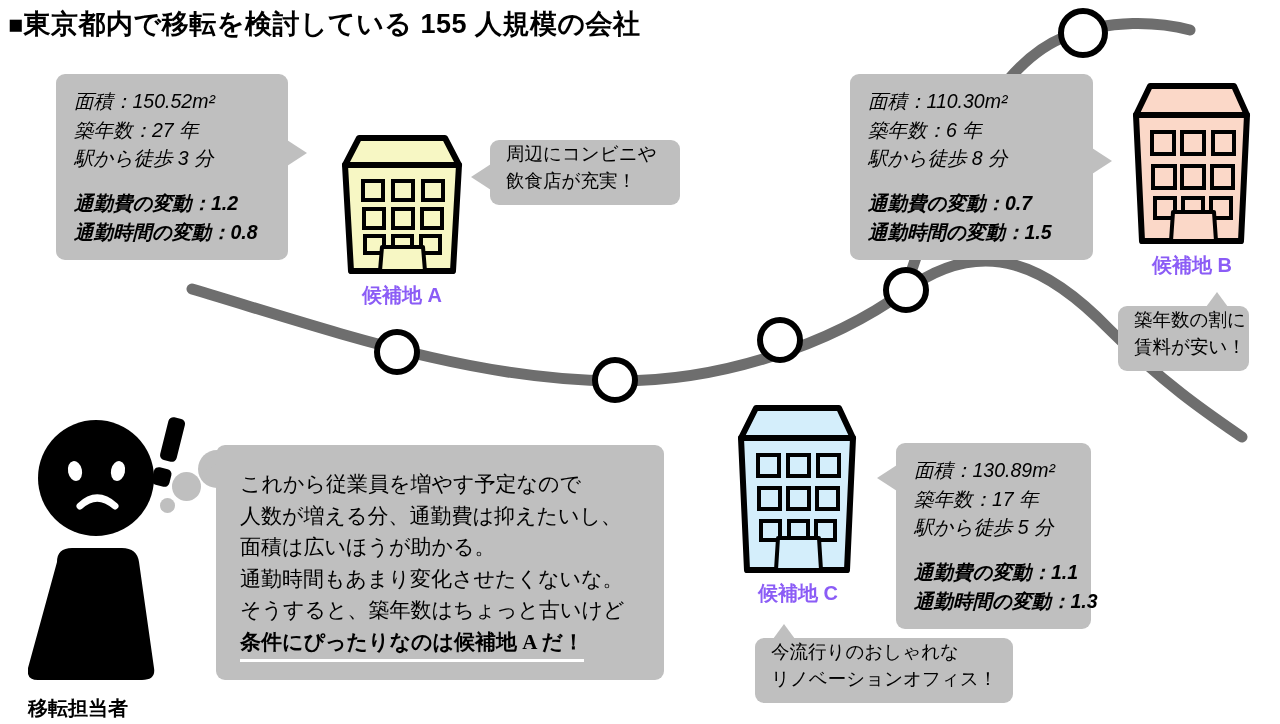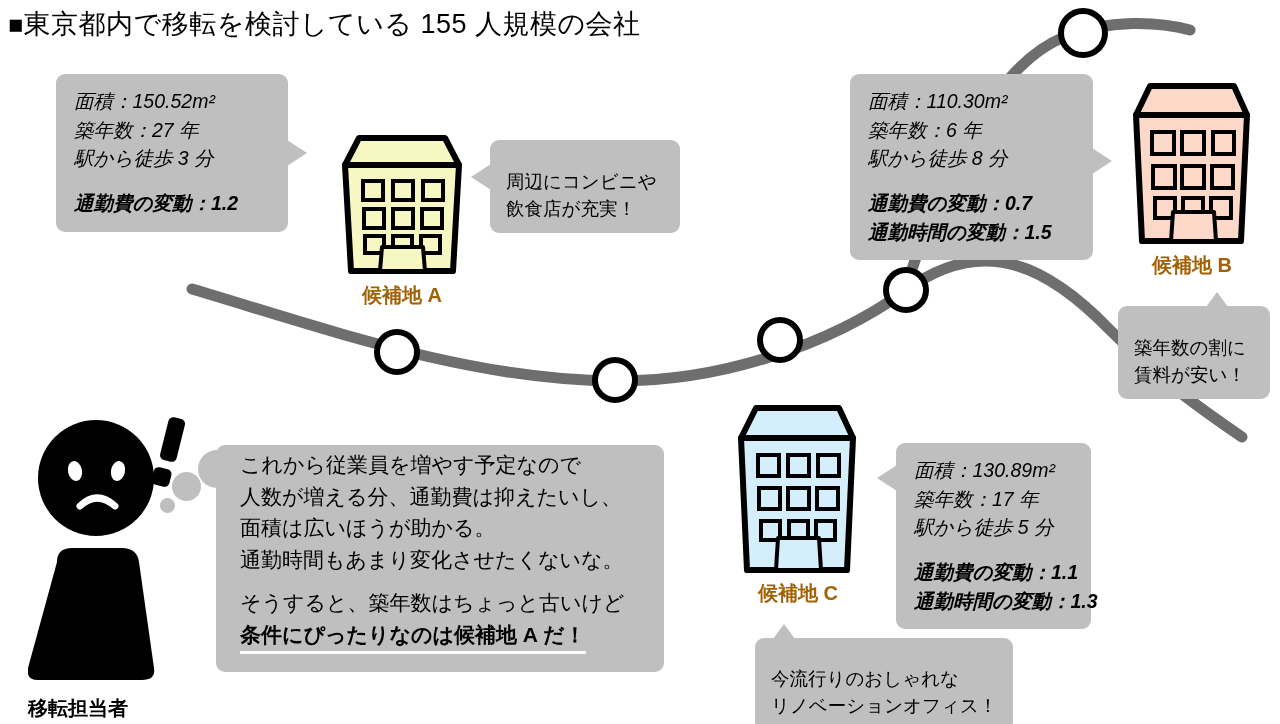--- a/index.html
+++ b/index.html
@@ -8,21 +8,21 @@
     background:#ffffff;
     font-family:"Liberation Sans","DejaVu Sans",sans-serif;
     overflow:hidden;
     position:relative;
   }
   #stage{position:relative;width:1280px;height:724px;}
 
   
   .title{
     position:absolute;left:8px;top:6px;
-    font-size:27px;font-weight:normal;color:#000;
+    font-size:27px;font-weight:bold;color:#000;
     letter-spacing:0.5px;white-space:nowrap;
   }
   .title .sq{font-size:25px;}
 
   
   #rails{position:absolute;left:0;top:0;width:1280px;height:724px;}
 
   
   .box{
     position:absolute;
@@ -40,42 +40,42 @@
   .infobox .ln{white-space:nowrap;font-style:italic;}
 
   
   .tail{position:absolute;width:0;height:0;}
   .tail-r{border-top:13px solid transparent;border-bottom:13px solid transparent;border-left:20px solid #bfbfbf;}
   .tail-l{border-top:13px solid transparent;border-bottom:13px solid transparent;border-right:20px solid #bfbfbf;}
   .tail-u{border-left:11px solid transparent;border-right:11px solid transparent;border-bottom:15px solid #bfbfbf;}
 
   
   .note{
-    padding:28px 14px 11px 16px;
+    padding:0 14px 11px 16px;
     font-size:18.5px;line-height:1.46;
   }
   .note .ln{white-space:nowrap;}
 
   
   .thought{
-    padding:4px 20px 18px 24px;
-    font-size:21px;line-height:1.5;
+    padding:24px 20px 18px 24px;
+    font-size:21px;line-height:1.5;font-family:Liberation Serif, serif;
   }
   .thought .ln{white-space:nowrap;}
-  .thought .p2{margin-top:12px;}
+  .thought .p2{margin-top:0;}
   .thought .strong{font-weight:bold;display:inline-block;border-bottom:3px solid #ffffff;padding-bottom:1px;}
 
   
   .dot{position:absolute;background:#bfbfbf;border-radius:50%;}
 
   
   .bld{position:absolute;}
   .bld svg{display:block;}
   .bld .cap{
-    text-align:center;font-weight:bold;font-size:20px;color:#a16207;
+    text-align:center;font-weight:bold;font-size:20px;color:#8b5cf6;
     margin-top:2px;white-space:nowrap;
   }
 
   
   .person{position:absolute;}
   .person .cap{
     text-align:left;font-weight:bold;font-size:20px;color:#000;
     white-space:nowrap;margin-top:1px;
   }
 </style>
@@ -101,20 +101,21 @@
     <circle cx="906" cy="290" r="20" fill="#ffffff" stroke="#000000" stroke-width="6"></circle>
     <circle cx="1083" cy="33" r="22" fill="#ffffff" stroke="#000000" stroke-width="6"></circle>
   </svg>
 
   <div class="box infobox" style="left:56px;top:74px;width:232px;">
     <div class="ln">面積：150.52m²</div>
     <div class="ln">築年数：27 年</div>
     <div class="ln">駅から徒歩 3 分</div>
     <div class="grp2">
       <div class="ln">通勤費の変動：1.2</div>
+      <div class="ln">通勤時間の変動：0.8</div>
     </div>
     <span class="tail tail-r" style="right:-19px;top:66px;"></span>
   </div>
 
   <div class="bld" style="left:337px;top:105px;">
     <svg width="130" height="175" viewBox="0 0 130 175">
       <polygon points="22,33 108,33 122,60 8,60" fill="#f7f7c4" stroke="#000" stroke-width="6" stroke-linejoin="round"></polygon>
       <polygon points="8,60 122,60 116,166 14,166" fill="#f7f7c4" stroke="#000" stroke-width="6" stroke-linejoin="round"></polygon>
       <rect x="26" y="76" width="20" height="19" fill="#f7f7c4" stroke="#000" stroke-width="4"></rect>
       <rect x="56" y="76" width="20" height="19" fill="#f7f7c4" stroke="#000" stroke-width="4"></rect>
@@ -158,21 +159,21 @@
       <rect x="52" y="88" width="22" height="22" fill="#fbd8c8" stroke="#000" stroke-width="4"></rect>
       <rect x="82" y="88" width="21" height="22" fill="#fbd8c8" stroke="#000" stroke-width="4"></rect>
       <rect x="25" y="120" width="20" height="20" fill="#fbd8c8" stroke="#000" stroke-width="4"></rect>
       <rect x="53" y="120" width="20" height="20" fill="#fbd8c8" stroke="#000" stroke-width="4"></rect>
       <rect x="81" y="120" width="20" height="20" fill="#fbd8c8" stroke="#000" stroke-width="4"></rect>
       <polygon points="43,134 84,134 86,163 41,163" fill="#fbd8c8" stroke="#000" stroke-width="4" stroke-linejoin="round"></polygon>
     </svg>
     <div class="cap">候補地 B</div>
   </div>
 
-  <div class="box note" style="left:1118px;top:306px;width:152px;">
+  <div class="box note" style="left:1118px;top:306px;width:131px;">
     <div class="ln">築年数の割に</div>
     <div class="ln">賃料が安い！</div>
     <span class="tail tail-u" style="left:88px;top:-14px;"></span>
   </div>
 
   <div class="bld" style="left:733px;top:400px;">
     <svg width="130" height="178" viewBox="0 0 130 178">
       <polygon points="23,8 106,8 120,38 8,38" fill="#d4eefb" stroke="#000" stroke-width="6" stroke-linejoin="round"></polygon>
       <polygon points="8,38 120,38 114,170 14,170" fill="#d4eefb" stroke="#000" stroke-width="6" stroke-linejoin="round"></polygon>
       <rect x="25" y="55" width="21" height="21" fill="#d4eefb" stroke="#000" stroke-width="4"></rect>
@@ -193,21 +194,21 @@
     <div class="ln">面積：130.89m²</div>
     <div class="ln">築年数：17 年</div>
     <div class="ln">駅から徒歩 5 分</div>
     <div class="grp2">
       <div class="ln">通勤費の変動：1.1</div>
       <div class="ln">通勤時間の変動：1.3</div>
     </div>
     <span class="tail tail-l" style="left:-19px;top:22px;"></span>
   </div>
 
-  <div class="box note" style="left:755px;top:638px;width:258px;font-family:Liberation Serif, serif;">
+  <div class="box note" style="left:755px;top:638px;width:258px;">
     <div class="ln">今流行りのおしゃれな</div>
     <div class="ln">リノベーションオフィス！</div>
     <span class="tail tail-u" style="left:18px;top:-14px;"></span>
   </div>
 
   <div class="person" style="left:28px;top:414px;">
     <svg width="176" height="276" viewBox="0 0 176 276">
 
       <circle cx="68" cy="64" r="58" fill="#000"></circle>
 

